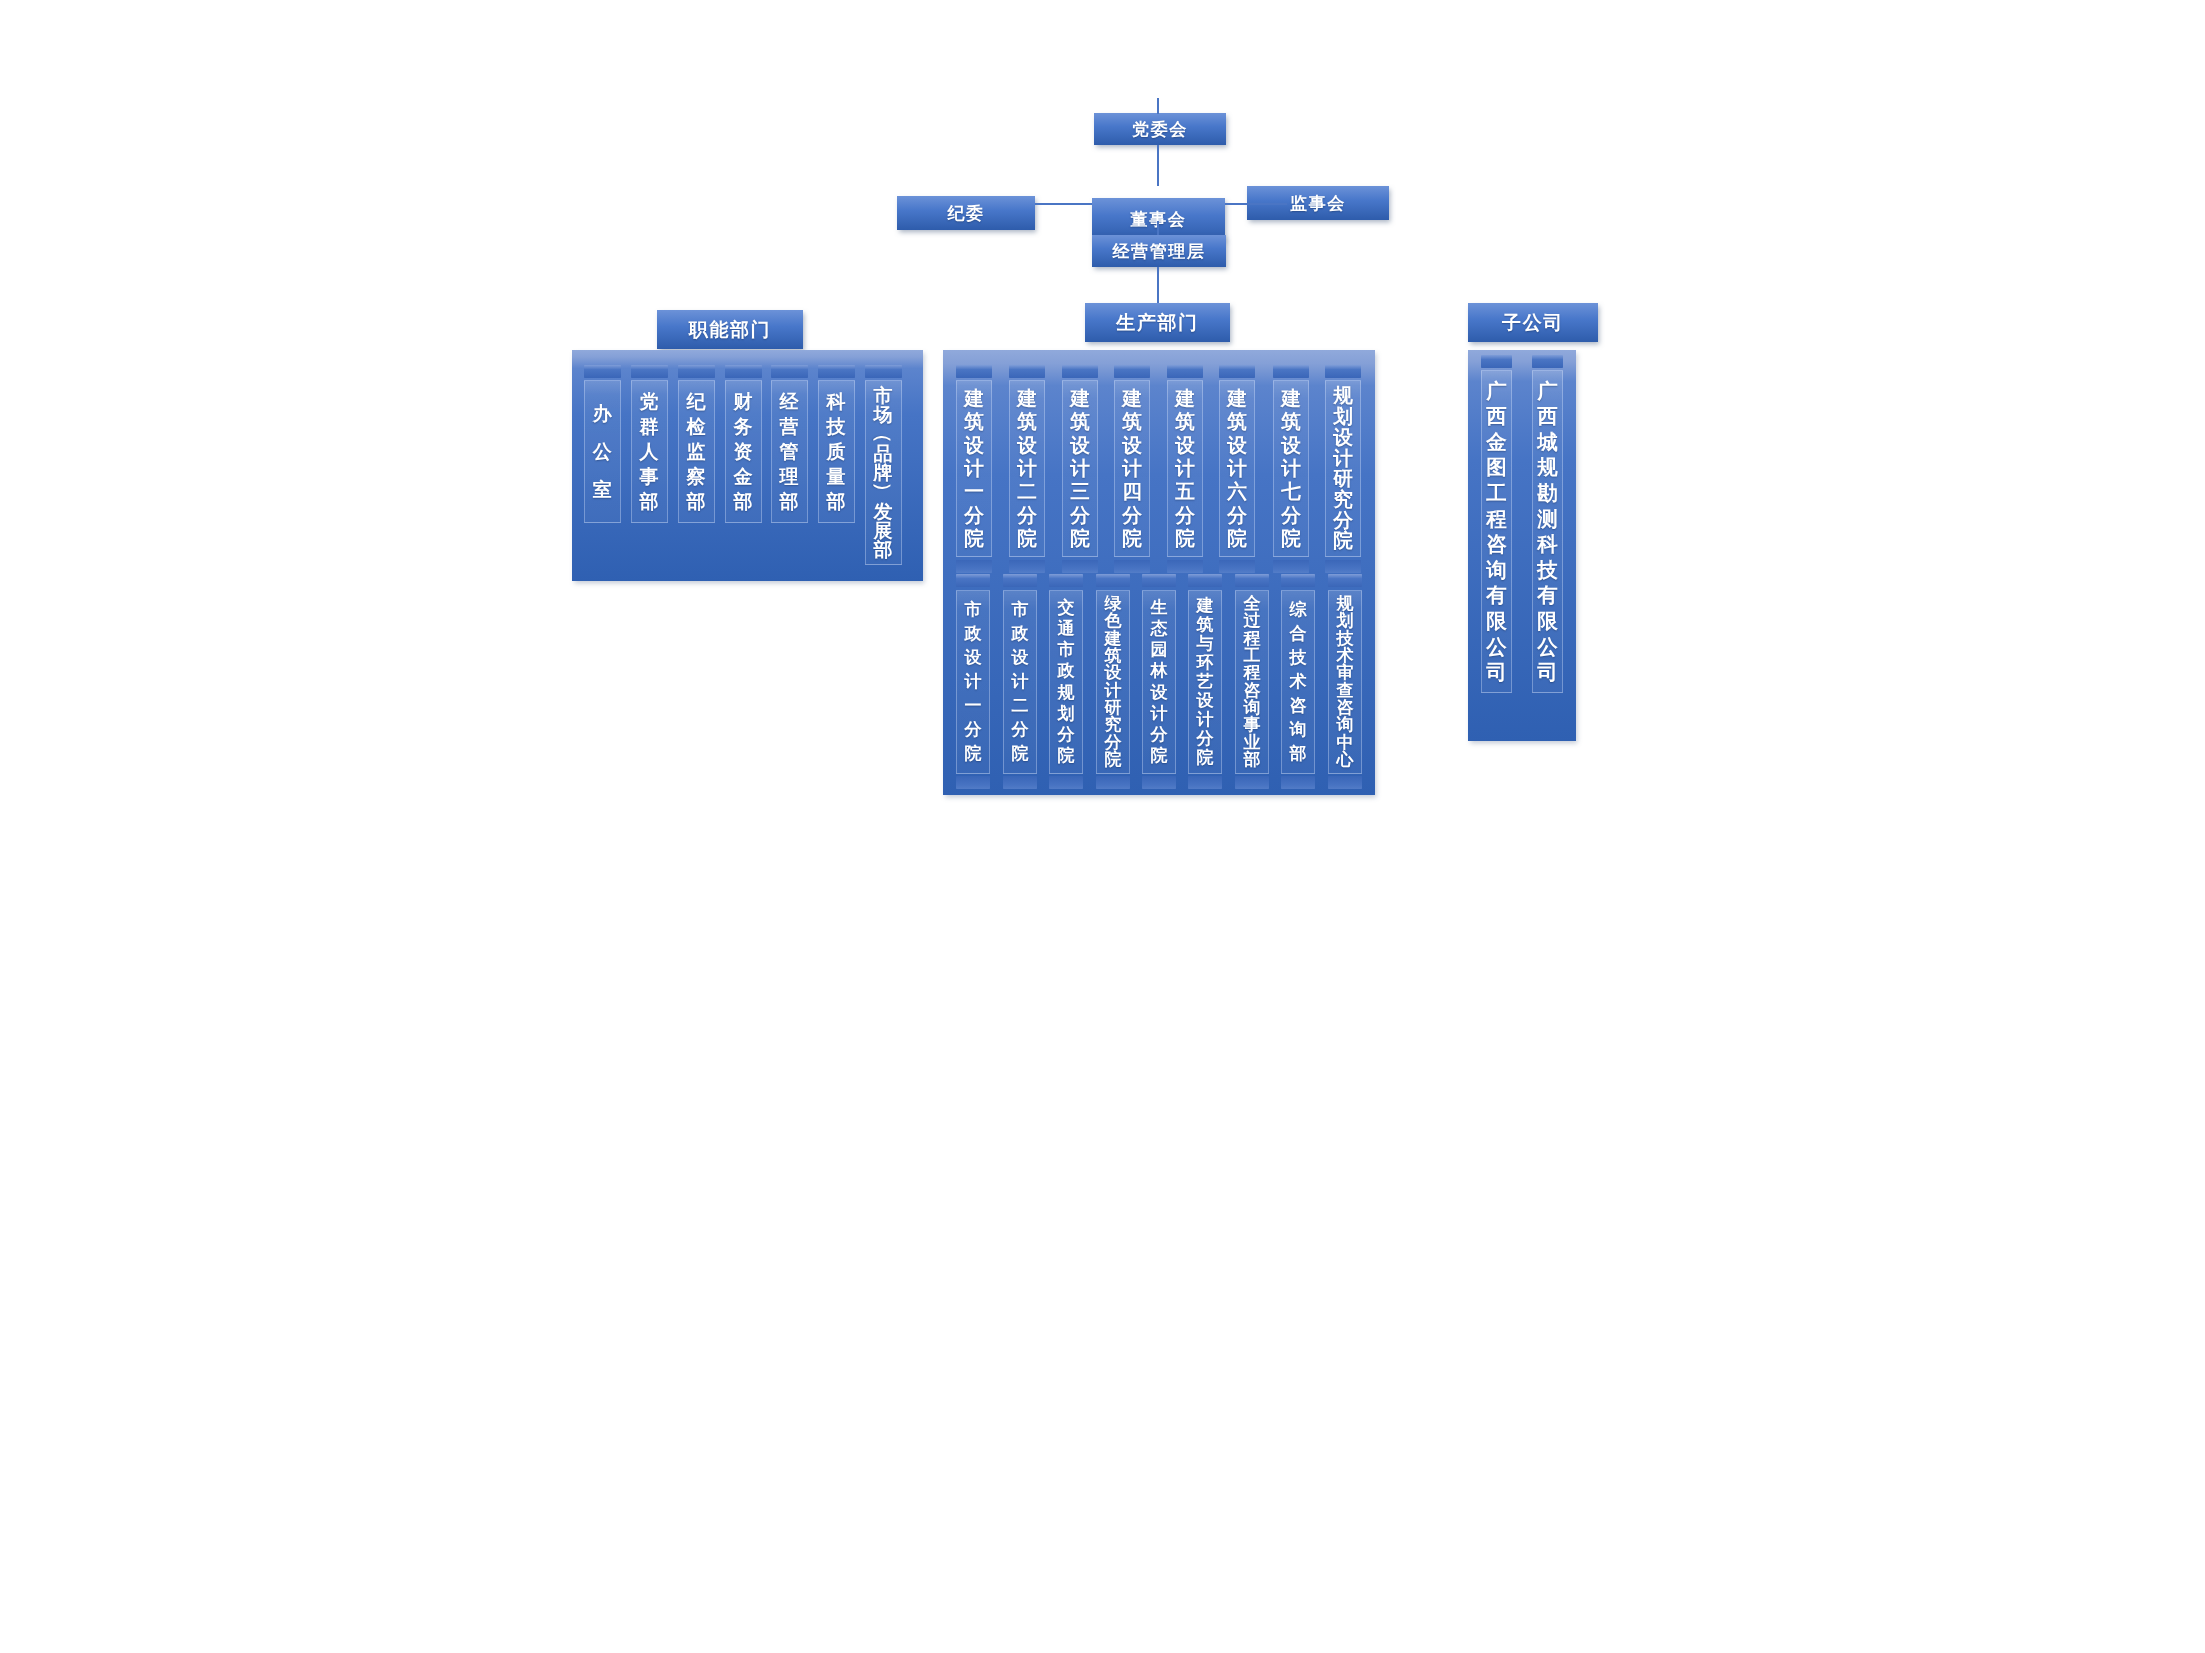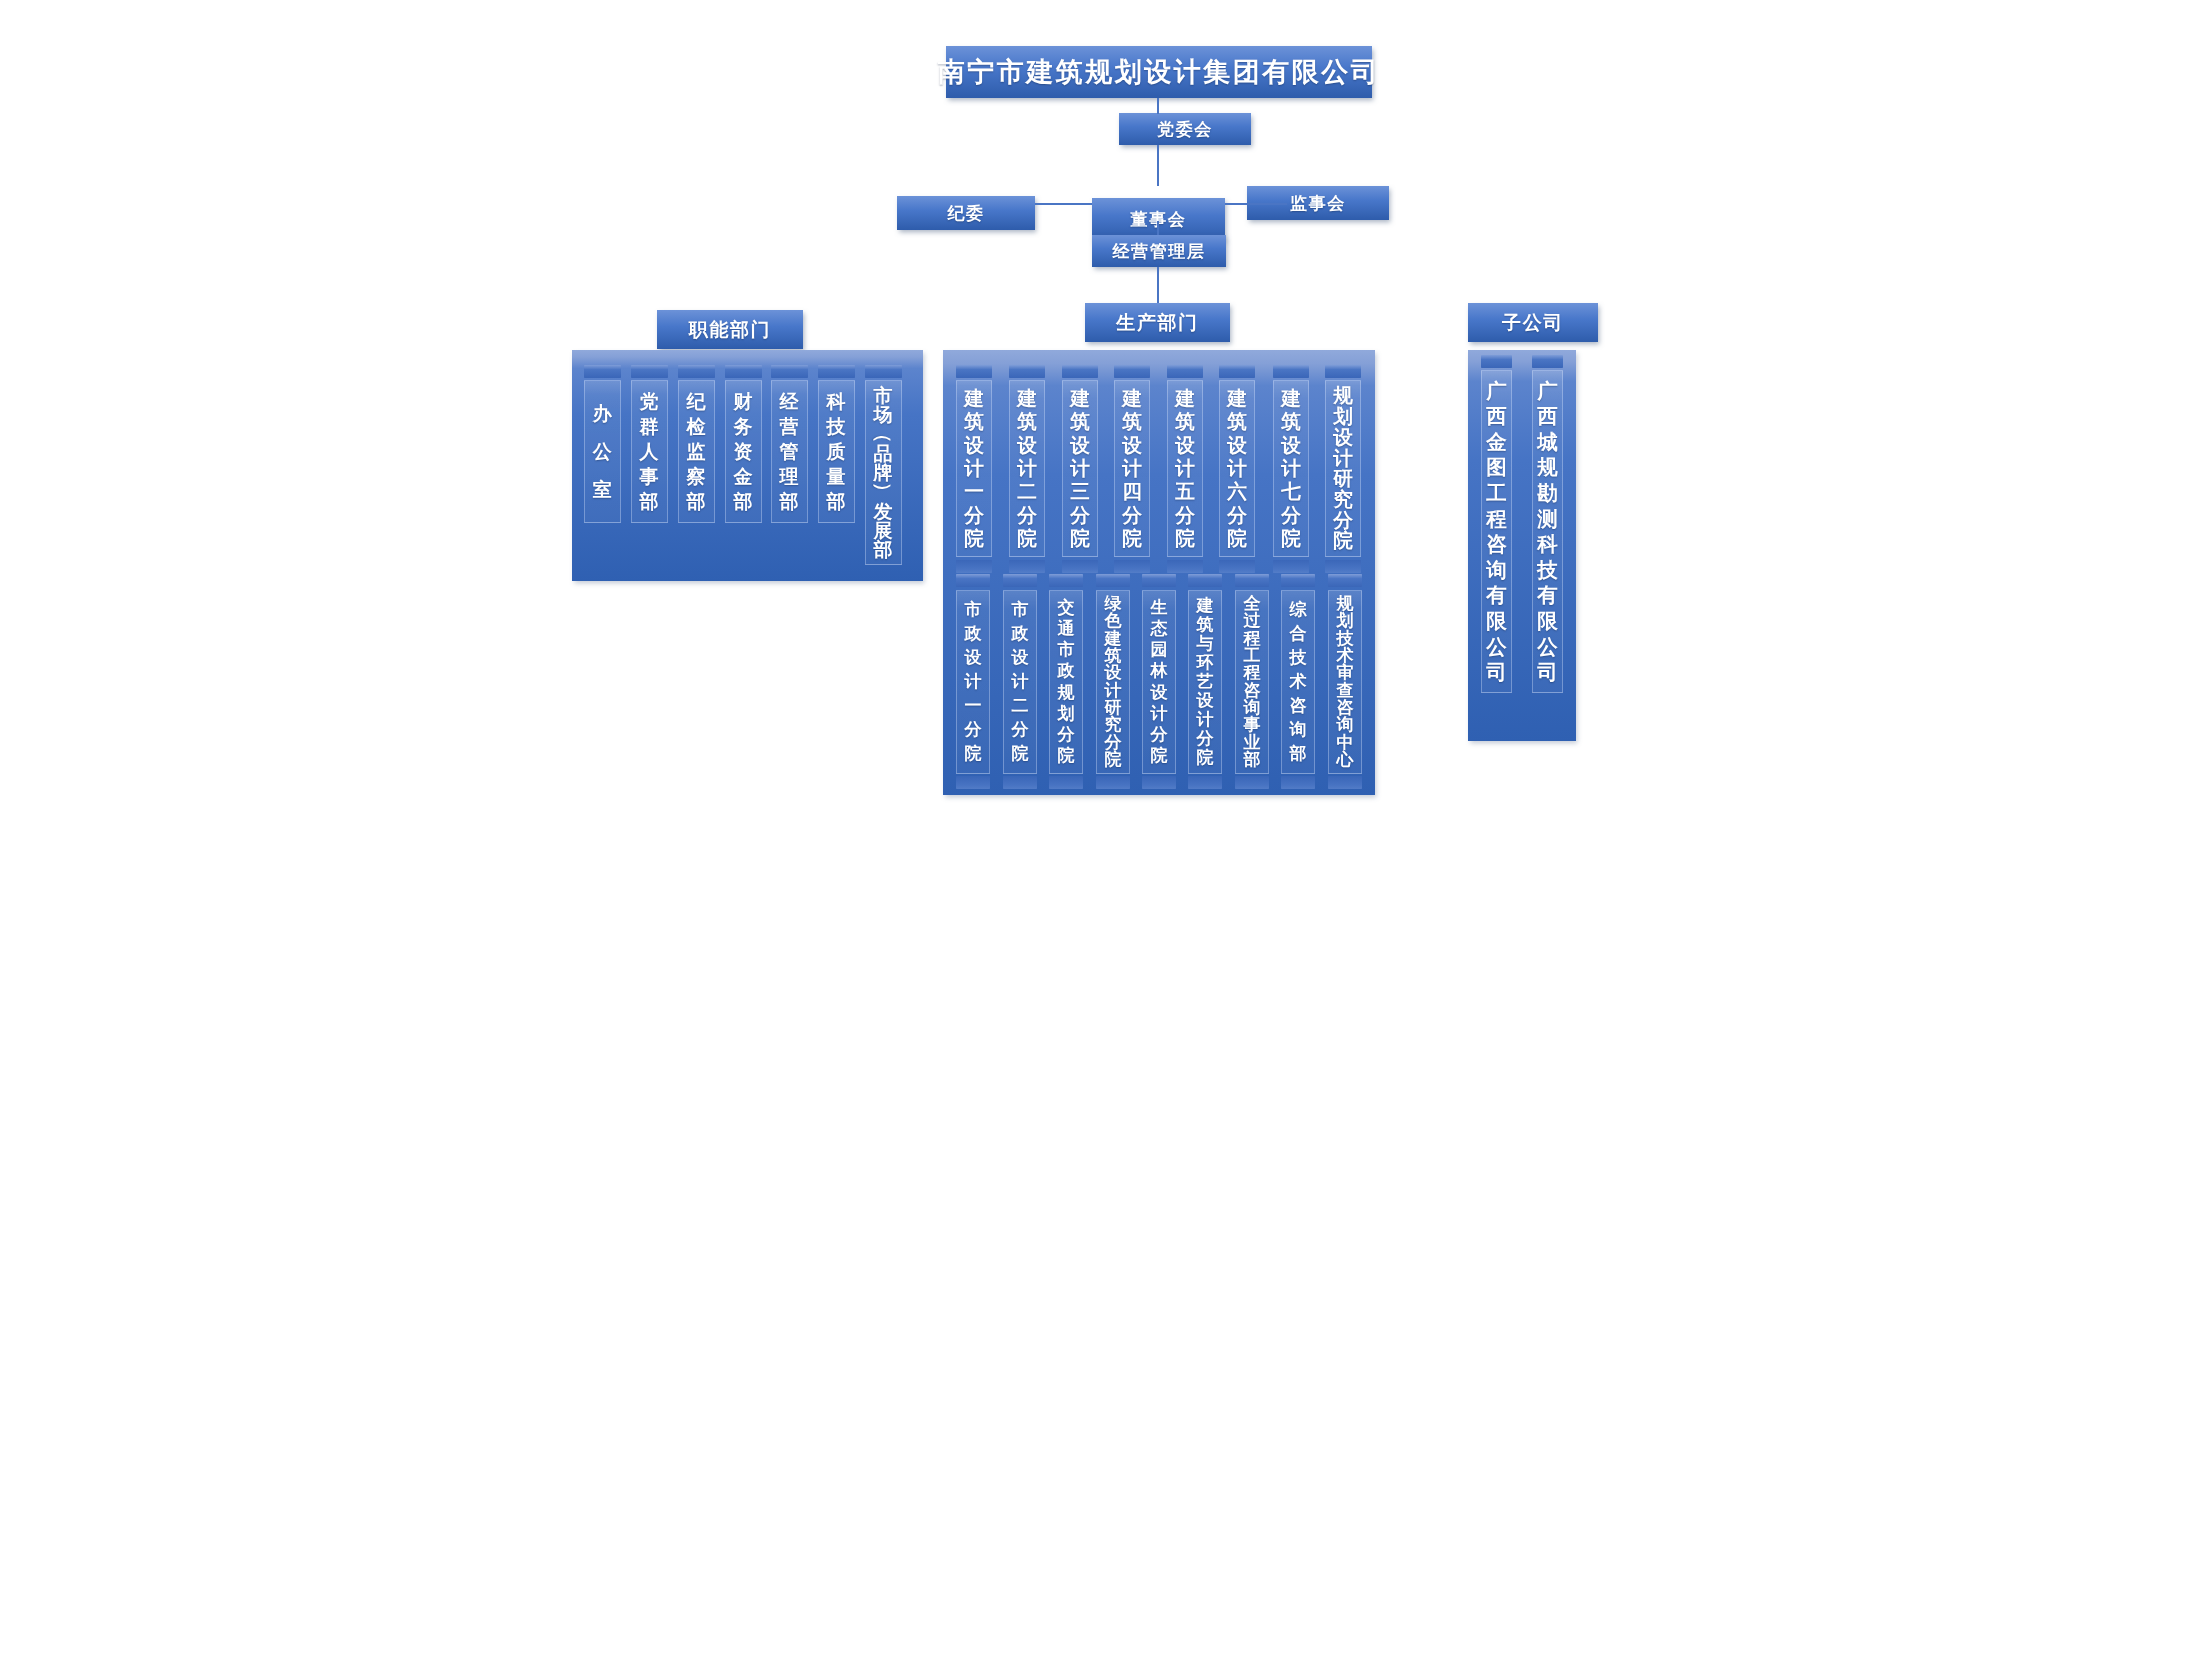--- a/index.html
+++ b/index.html
@@ -60,25 +60,22 @@
   .f-left .vbody{font-size:19px;}
   .f-r1  .vbody{font-size:19.7px;}
   .f-r2  .vbody{font-size:17px;}
   .f-sub .vbody{font-size:20.5px;}
 </style>
 </head>
 <body>
 
 <div id="stage">
 
-  <div class="hbox title" style="left:395px;top:46px;width:426px;height:52px">
-    <span>南宁市建筑规划设计集团有限公司</span>
-  </div>
-
-  <div class="hbox small" style="left:568px;top:113px;width:132px;height:32px">
+
+  <div class="hbox small" style="left:543px;top:113px;width:132px;height:32px">
     <span>党委会</span>
   </div>
 
   <div class="hbox small" style="left:346px;top:196px;width:138px;height:34px">
     <span>纪委</span>
   </div>
 
   <div class="hbox small" style="left:541px;top:198px;width:133px;height:42px">
     <span>董事会</span>
   </div>

